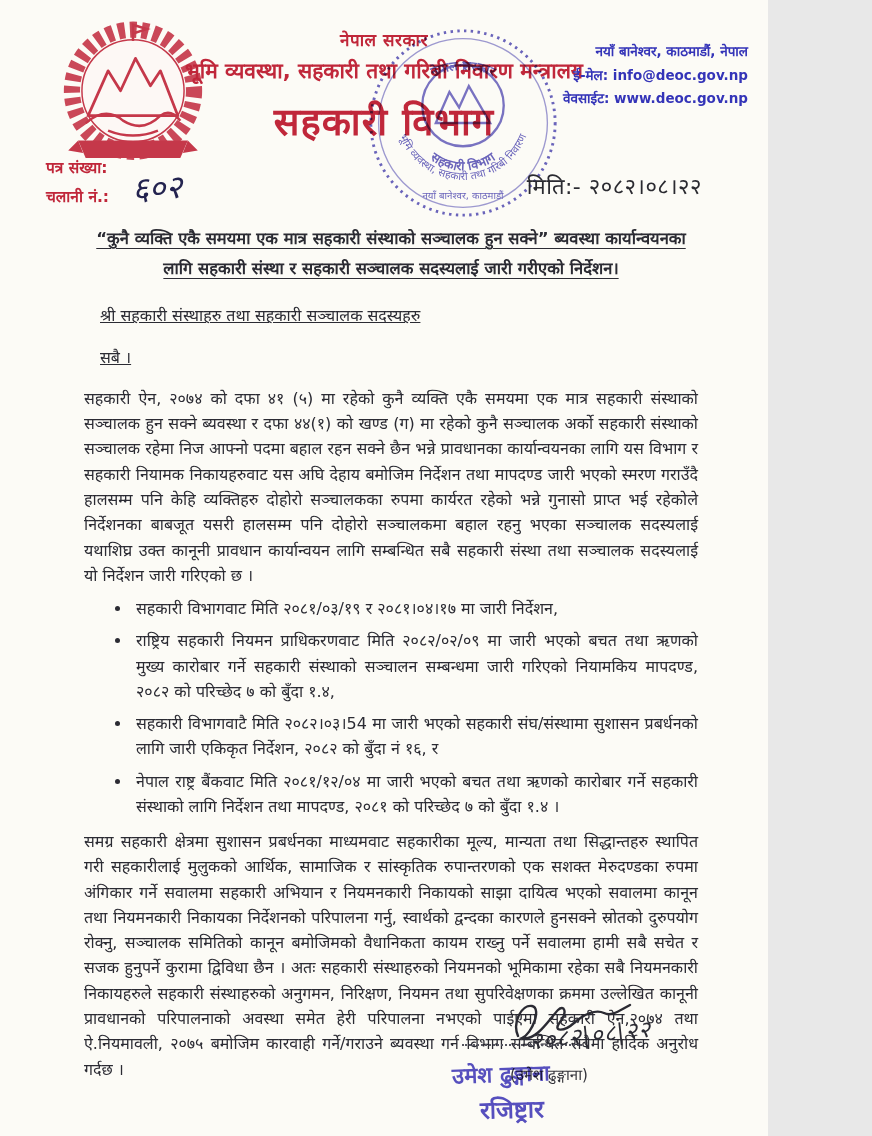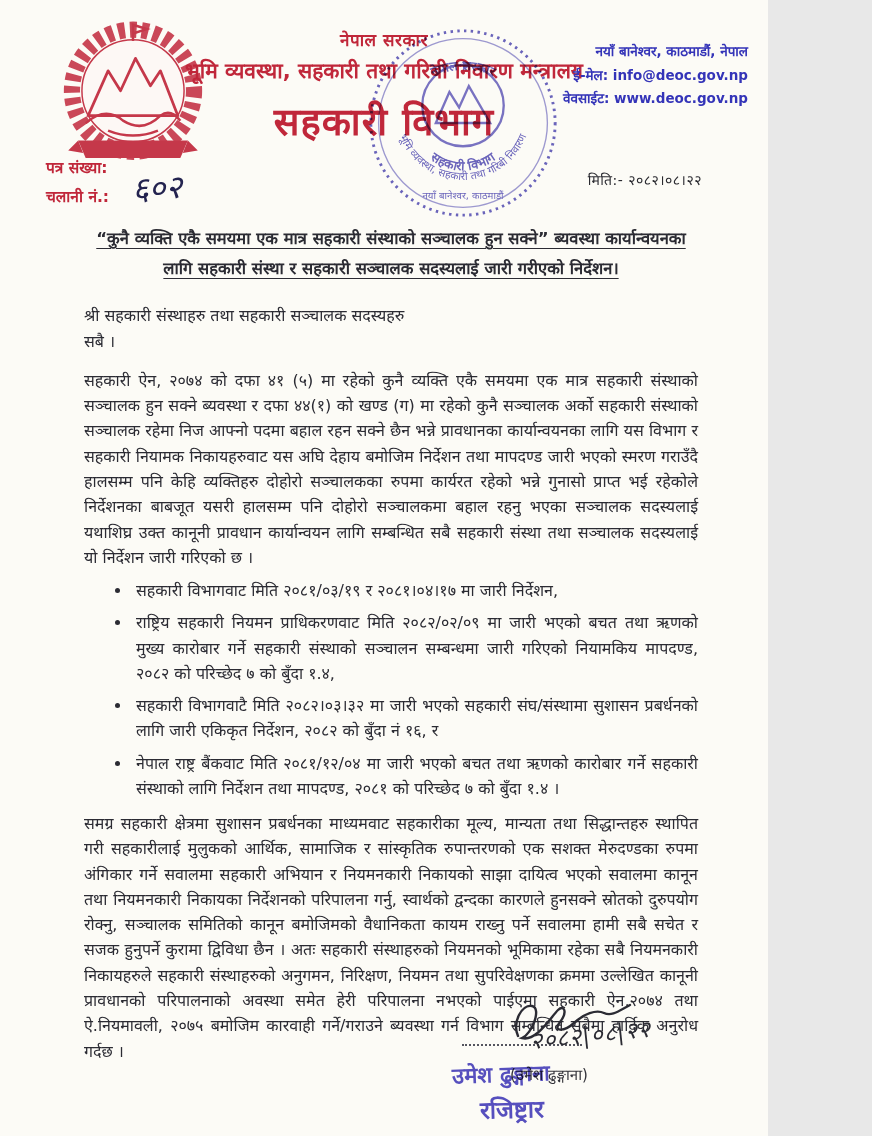--- a/index.html
+++ b/index.html
@@ -33,32 +33,32 @@
   }
   
   .ref-label{position:absolute;color:#c0273a;font-weight:bold;font-size:15.5px;}
   .ref-letter{left:46px;top:156px;}
   .ref-chalani{left:46px;top:185px;}
   .chalani-value{
     position:absolute;left:132px;top:165px;
     font-size:32px;color:#23234f;transform:rotate(-3deg);
     font-family:"DejaVu Serif","Liberation Serif",serif;font-style:italic;
   }
-  .date-line{position:absolute;right:66px;top:170px;font-size:14px;color:#2a2a30;letter-spacing:.5px;}
+  .date-line{position:absolute;right:66px;top:170px;font-size:22px;color:#2a2a30;letter-spacing:.5px;}
   
   .content{
     position:absolute;top:224px;left:84px;right:70px;
     font-size:16px;line-height:1.58;color:#2b2b33;
   }
   .subject{
     text-align:center;font-weight:bold;font-size:16.5px;line-height:1.8;
     text-decoration:underline;text-underline-offset:4px;text-decoration-thickness:1.3px;
     margin:0 4px 20px 4px;
   }
-  .salutation div{margin:0;}
+  .salutation div{margin:16px;text-decoration:underline;}
   .salutation{margin-bottom:14px;}
   .para{text-align:justify;margin:0 0 8px 0;}
   ul.directives{margin:4px 0 10px 0;padding-left:48px;}
   ul.directives li{text-align:justify;margin-bottom:7px;padding-left:4px;}
   
   .sig-block{position:absolute;right:36px;bottom:0;width:300px;height:136px;}
   .sig-scribble{position:absolute;left:70px;top:-4px;}
   .sig-line{
     position:absolute;left:30px;top:44px;width:120px;
     border-bottom:2px dotted #55555f;
@@ -145,21 +145,21 @@
     <div class="salutation">
       <div>श्री सहकारी संस्थाहरु तथा सहकारी सञ्चालक सदस्यहरु</div>
       <div>सबै ।</div>
     </div>
 
     <p class="para">सहकारी ऐन, २०७४ को दफा ४१ (५) मा रहेको कुनै व्यक्ति एकै समयमा एक मात्र सहकारी संस्थाको सञ्चालक हुन सक्ने ब्यवस्था र दफा ४४(१) को खण्ड (ग) मा रहेको कुनै सञ्चालक अर्को सहकारी संस्थाको सञ्चालक रहेमा निज आफ्नो पदमा बहाल रहन सक्ने छैन भन्ने प्रावधानका कार्यान्वयनका लागि यस विभाग र सहकारी नियामक निकायहरुवाट यस अघि देहाय बमोजिम निर्देशन तथा मापदण्ड जारी भएको स्मरण गराउँदै हालसम्म पनि केहि व्यक्तिहरु दोहोरो सञ्चालकका रुपमा कार्यरत रहेको भन्ने गुनासो प्राप्त भई रहेकोले निर्देशनका बाबजूत यसरी हालसम्म पनि दोहोरो सञ्चालकमा बहाल रहनु भएका सञ्चालक सदस्यलाई यथाशिघ्र उक्त कानूनी प्रावधान कार्यान्वयन लागि सम्बन्धित सबै सहकारी संस्था तथा सञ्चालक सदस्यलाई यो निर्देशन जारी गरिएको छ ।</p>
 
     <ul class="directives">
       <li>सहकारी विभागवाट मिति २०८१/०३/१९ र २०८१।०४।१७ मा जारी निर्देशन,</li>
       <li>राष्ट्रिय सहकारी नियमन प्राधिकरणवाट मिति २०८२/०२/०९ मा जारी भएको बचत तथा ऋणको मुख्य कारोबार गर्ने सहकारी संस्थाको सञ्चालन सम्बन्धमा जारी गरिएको नियामकिय मापदण्ड, २०८२ को परिच्छेद ७ को बुँदा १.४,</li>
-      <li>सहकारी विभागवाटै मिति २०८२।०३।३२ मा जारी भएको सहकारी संघ/संस्थामा सुशासन प्रबर्धनको लागि जारी एकिकृत निर्देशन, २०८२ को बुँदा नं १६, र</li>
+      <li>सहकारी विभागवाटै मिति २०८२।०३।54 मा जारी भएको सहकारी संघ/संस्थामा सुशासन प्रबर्धनको लागि जारी एकिकृत निर्देशन, २०८२ को बुँदा नं १६, र</li>
       <li>नेपाल राष्ट्र बैंकवाट मिति २०८१/१२/०४ मा जारी भएको बचत तथा ऋणको कारोबार गर्ने सहकारी संस्थाको लागि निर्देशन तथा मापदण्ड, २०८१ को परिच्छेद ७ को बुँदा १.४ ।</li>
     </ul>
 
     <p class="para">समग्र सहकारी क्षेत्रमा सुशासन प्रबर्धनका माध्यमवाट सहकारीका मूल्य, मान्यता तथा सिद्धान्तहरु स्थापित गरी सहकारीलाई मुलुकको आर्थिक, सामाजिक र सांस्कृतिक रुपान्तरणको एक सशक्त मेरुदण्डका रुपमा अंगिकार गर्ने सवालमा सहकारी अभियान र नियमनकारी निकायको साझा दायित्व भएको सवालमा कानून तथा नियमनकारी निकायका निर्देशनको परिपालना गर्नु, स्वार्थको द्वन्दका कारणले हुनसक्ने स्रोतको दुरुपयोग रोक्नु, सञ्चालक समितिको कानून बमोजिमको वैधानिकता कायम राख्नु पर्ने सवालमा हामी सबै सचेत र सजक हुनुपर्ने कुरामा द्विविधा छैन । अतः सहकारी संस्थाहरुको नियमनको भूमिकामा रहेका सबै नियमनकारी निकायहरुले सहकारी संस्थाहरुको अनुगमन, निरिक्षण, नियमन तथा सुपरिवेक्षणका क्रममा उल्लेखित कानूनी प्रावधानको परिपालनाको अवस्था समेत हेरी परिपालना नभएको पाईएमा सहकारी ऐन,२०७४ तथा ऐ.नियमावली, २०७५ बमोजिम कारवाही गर्ने/गराउने ब्यवस्था गर्न विभाग सम्बन्धित सबैमा हार्दिक अनुरोध गर्दछ ।</p>
   </div>
 
   <div class="sig-block">
     <svg class="sig-scribble" width="140" height="52" viewBox="0 0 140 52">
       <path d="M16,40 C10,26 20,8 30,10 C40,12 30,38 20,42 C34,46 48,22 56,14 C62,8 66,16 58,26 C50,36 62,36 72,27 C82,18 94,13 102,17 C110,21 118,14 128,9" fill="none" stroke="#2b2b33" stroke-width="2.4" stroke-linecap="round"></path>
     </svg>

